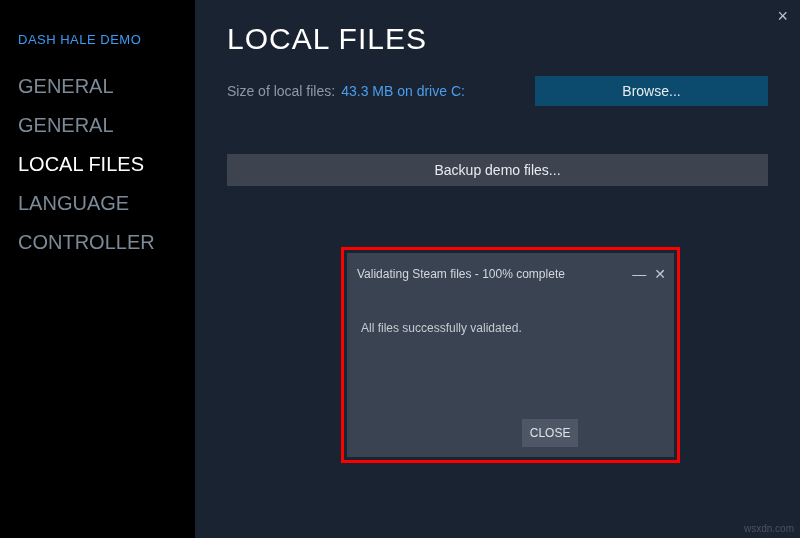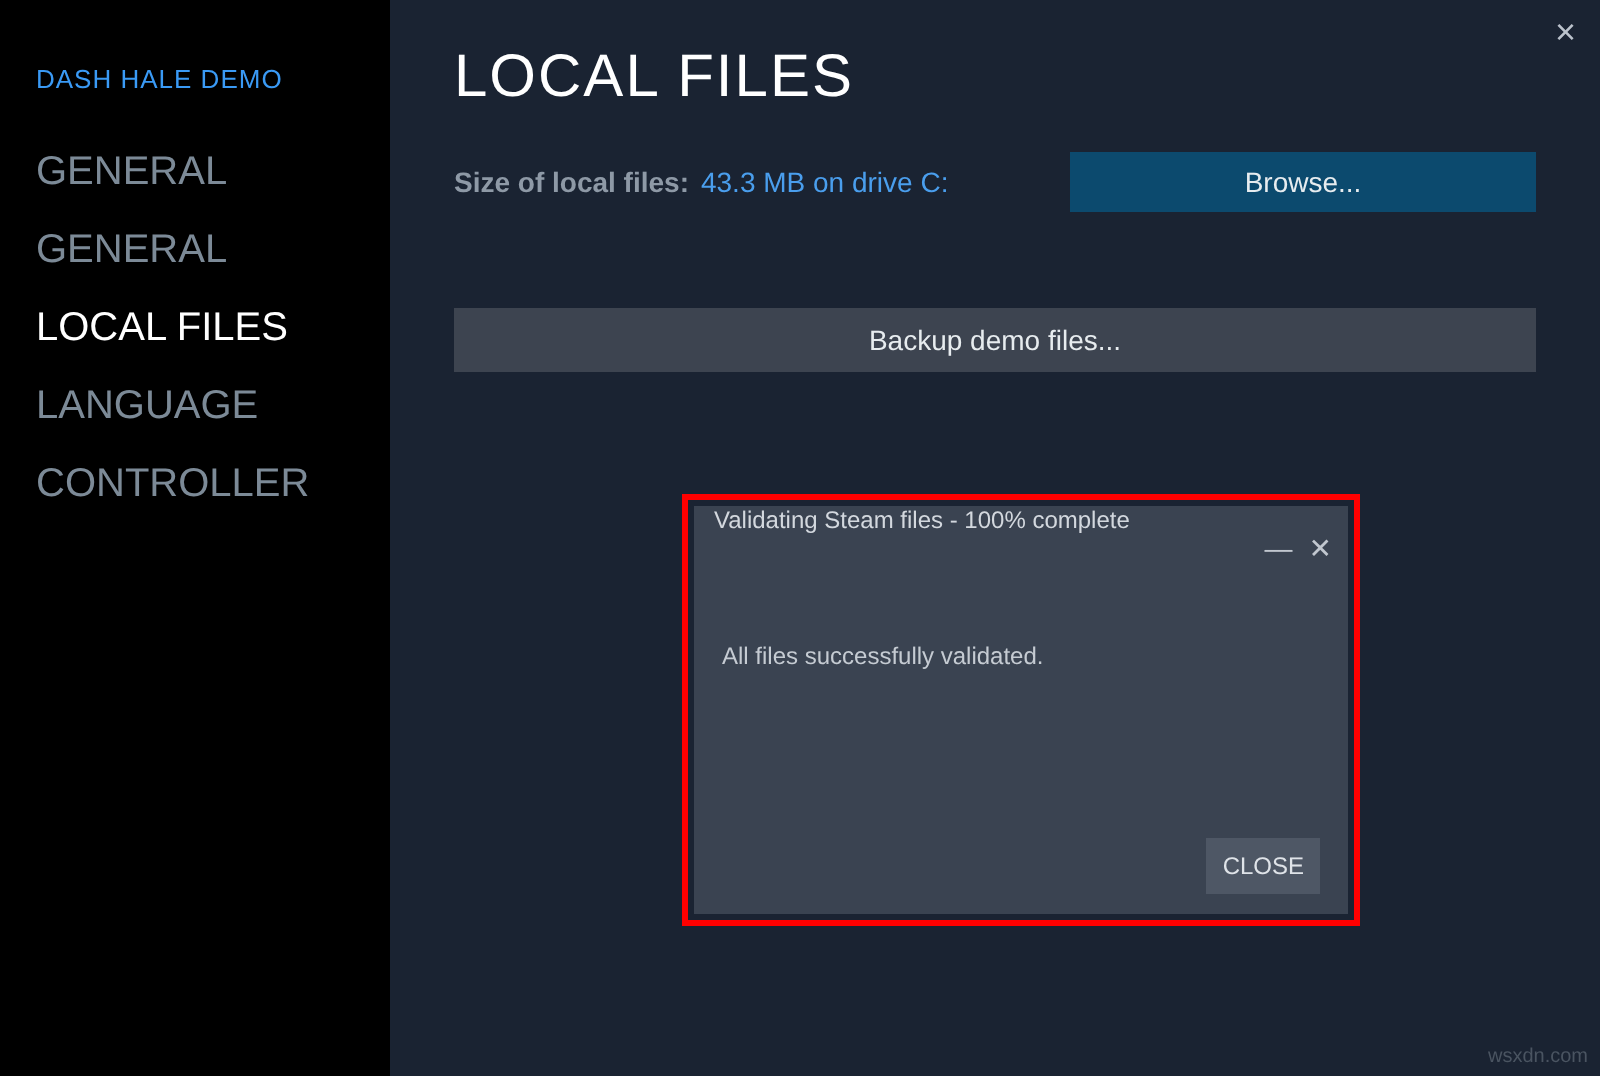--- a/index.html
+++ b/index.html
@@ -62,21 +62,20 @@
     }
     .size-row {
       display: flex;
       align-items: center;
       gap: 6px;
       margin-bottom: 48px;
     }
     .size-label {
       color: #8e99a6;
       font-size: 14px;
-      font-weight: bold;
     }
     .size-value {
       color: #4a9eed;
       font-size: 14px;
     }
     .browse-btn {
       margin-left: auto;
       width: 233px;
       height: 30px;
       background: #0c4a6e;
@@ -112,25 +111,24 @@
       top: 3px;
       right: 3px;
       bottom: 3px;
       background: #3a4351;
       display: flex;
       flex-direction: column;
     }
     .dialog-titlebar {
       height: 28px;
       display: flex;
-      align-items: flex-start;
+      align-items: flex-end;
       padding: 0 8px 0 10px;
       color: #d3d8de;
       font-size: 12px;
-      flex-direction: column;
     }
     .dialog-controls {
       margin-left: auto;
       display: flex;
       gap: 8px;
       align-items: center;
     }
     .dialog-min {
       color: #c1c7cf;
       font-size: 14px;
@@ -142,21 +140,21 @@
       font-size: 14px;
       cursor: pointer;
       line-height: 1;
     }
     .dialog-body {
       flex: 1;
       padding: 40px 14px 10px 14px;
       color: #c5cbd2;
       font-size: 12px;
       display: flex;
-      flex-direction: column;
+      flex-direction: row;
     }
     .dialog-footer {
       margin-top: auto;
       display: flex;
       justify-content: flex-end;
     }
     .dialog-close-btn {
       background: #4e5765;
       color: #dfe3e8;
       font-size: 12px;

